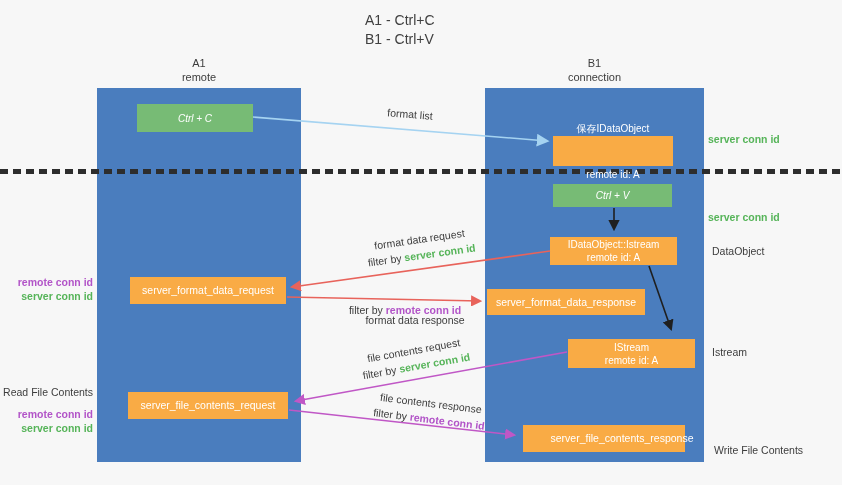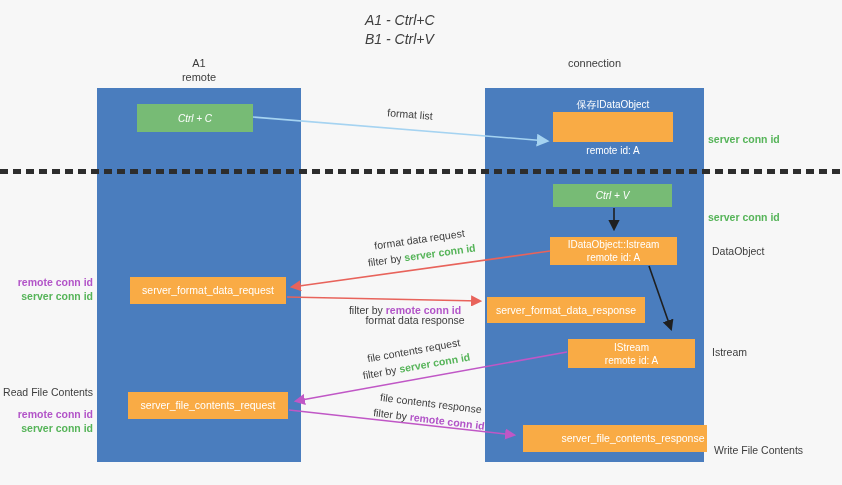--- a/index.html
+++ b/index.html
@@ -11,21 +11,21 @@
   *{margin:0;padding:0;box-sizing:border-box;}
   html,body{width:842px;height:485px;}
   body{
     font-family:"Liberation Sans","DejaVu Sans",sans-serif;
     background:var(--bg); color:var(--text-dark);
     position:relative; overflow:hidden;
   }
   .stage{position:absolute;inset:0;width:842px;height:485px;}
   .lane{position:absolute;background:var(--lane-blue);z-index:1;}
   .lane-header{position:absolute;text-align:center;font-size:11px;line-height:14px;color:#3c3c3c;z-index:2;}
-  .title{position:absolute;left:365px;top:11px;font-size:14px;line-height:19px;color:#404040;z-index:2;font-style:italic;}
+  .title{position:absolute;left:365px;top:11px;font-size:14px;line-height:19px;color:#404040;z-index:2;}
   .dotline{position:absolute;left:0;top:169px;width:842px;height:5px;z-index:3;
     background:repeating-linear-gradient(to right,#2d2d2d 0 8px,transparent 8px 13px);}
   .node{position:absolute;display:flex;flex-direction:column;align-items:center;justify-content:center;
     color:#fff;font-size:10px;line-height:13px;text-align:center;z-index:4;}
   .node.green{background:var(--node-green);font-style:italic;}
   .node.orange{background:var(--node-orange);}
   .node .big{font-size:10.5px;}
   svg.edges{position:absolute;inset:0;z-index:5;pointer-events:none;}
   .st-lb{stroke:var(--arrow-lightblue);stroke-width:1.6;fill:none;}
   .st-bk{stroke:var(--arrow-black);stroke-width:1.6;fill:none;}
@@ -49,64 +49,65 @@
   <div class="title">
     <div>A1 - Ctrl+C</div>
     <div>B1 - Ctrl+V</div>
   </div>
 
   <div class="lane-header" style="left:97px;top:56px;width:204px;">
     <div>A1</div>
     <div>remote</div>
   </div>
   <div class="lane-header" style="left:485px;top:56px;width:219px;">
+    <div>B1</div>
     <div>connection</div>
   </div>
 
   <div class="lane" style="left:97px;top:88px;width:204px;height:374px;"></div>
   <div class="lane" style="left:485px;top:88px;width:219px;height:374px;"></div>
 
   <div class="dotline"></div>
 
   <div class="node green" style="left:137px;top:104px;width:116px;height:28px;">
     <div>Ctrl + C</div>
   </div>
 
-  <div class="node orange" style="left:553px;top:112px;width:120px;height:30px;gap:33px;">
+  <div class="node orange" style="left:553px;top:136px;width:120px;height:30px;gap:33px;">
     <div>保存IDataObject</div>
     <div>remote id: A</div>
   </div>
 
   <div class="node green" style="left:553px;top:184px;width:119px;height:23px;">
     <div>Ctrl + V</div>
   </div>
 
   <div class="node orange" style="left:550px;top:237px;width:127px;height:28px;">
     <div>IDataObject::Istream</div>
     <div>remote id: A</div>
   </div>
 
   <div class="node orange" style="left:130px;top:277px;width:156px;height:27px;">
     <div class="big">server_format_data_request</div>
   </div>
 
-  <div class="node orange" style="left:487px;top:297px;width:158px;height:26px;">
+  <div class="node orange" style="left:487px;top:289px;width:158px;height:26px;">
     <div class="big">server_format_data_response</div>
   </div>
 
   <div class="node orange" style="left:568px;top:339px;width:127px;height:29px;">
     <div>IStream</div>
     <div>remote id: A</div>
   </div>
 
   <div class="node orange" style="left:128px;top:392px;width:160px;height:27px;">
     <div class="big">server_file_contents_request</div>
   </div>
 
-  <div class="node orange" style="left:523px;top:425px;width:184px;height:27px;padding-left:36px;">
+  <div class="node orange" style="left:523px;top:425px;width:162px;height:27px;padding-left:36px;">
     <div class="big">server_file_contents_response</div>
   </div>
 
   <svg class="edges" width="842" height="485" viewBox="0 0 842 485">
     <defs>
       <marker id="mLB" viewBox="0 0 10 10" refX="8" refY="5" markerWidth="8" markerHeight="8" orient="auto-start-reverse">
         <path class="mk-lb" d="M0,0 L10,5 L0,10 z"></path>
       </marker>
       <marker id="mBK" viewBox="0 0 10 10" refX="8" refY="5" markerWidth="7" markerHeight="7" orient="auto-start-reverse">
         <path class="mk-bk" d="M0,0 L10,5 L0,10 z"></path>

